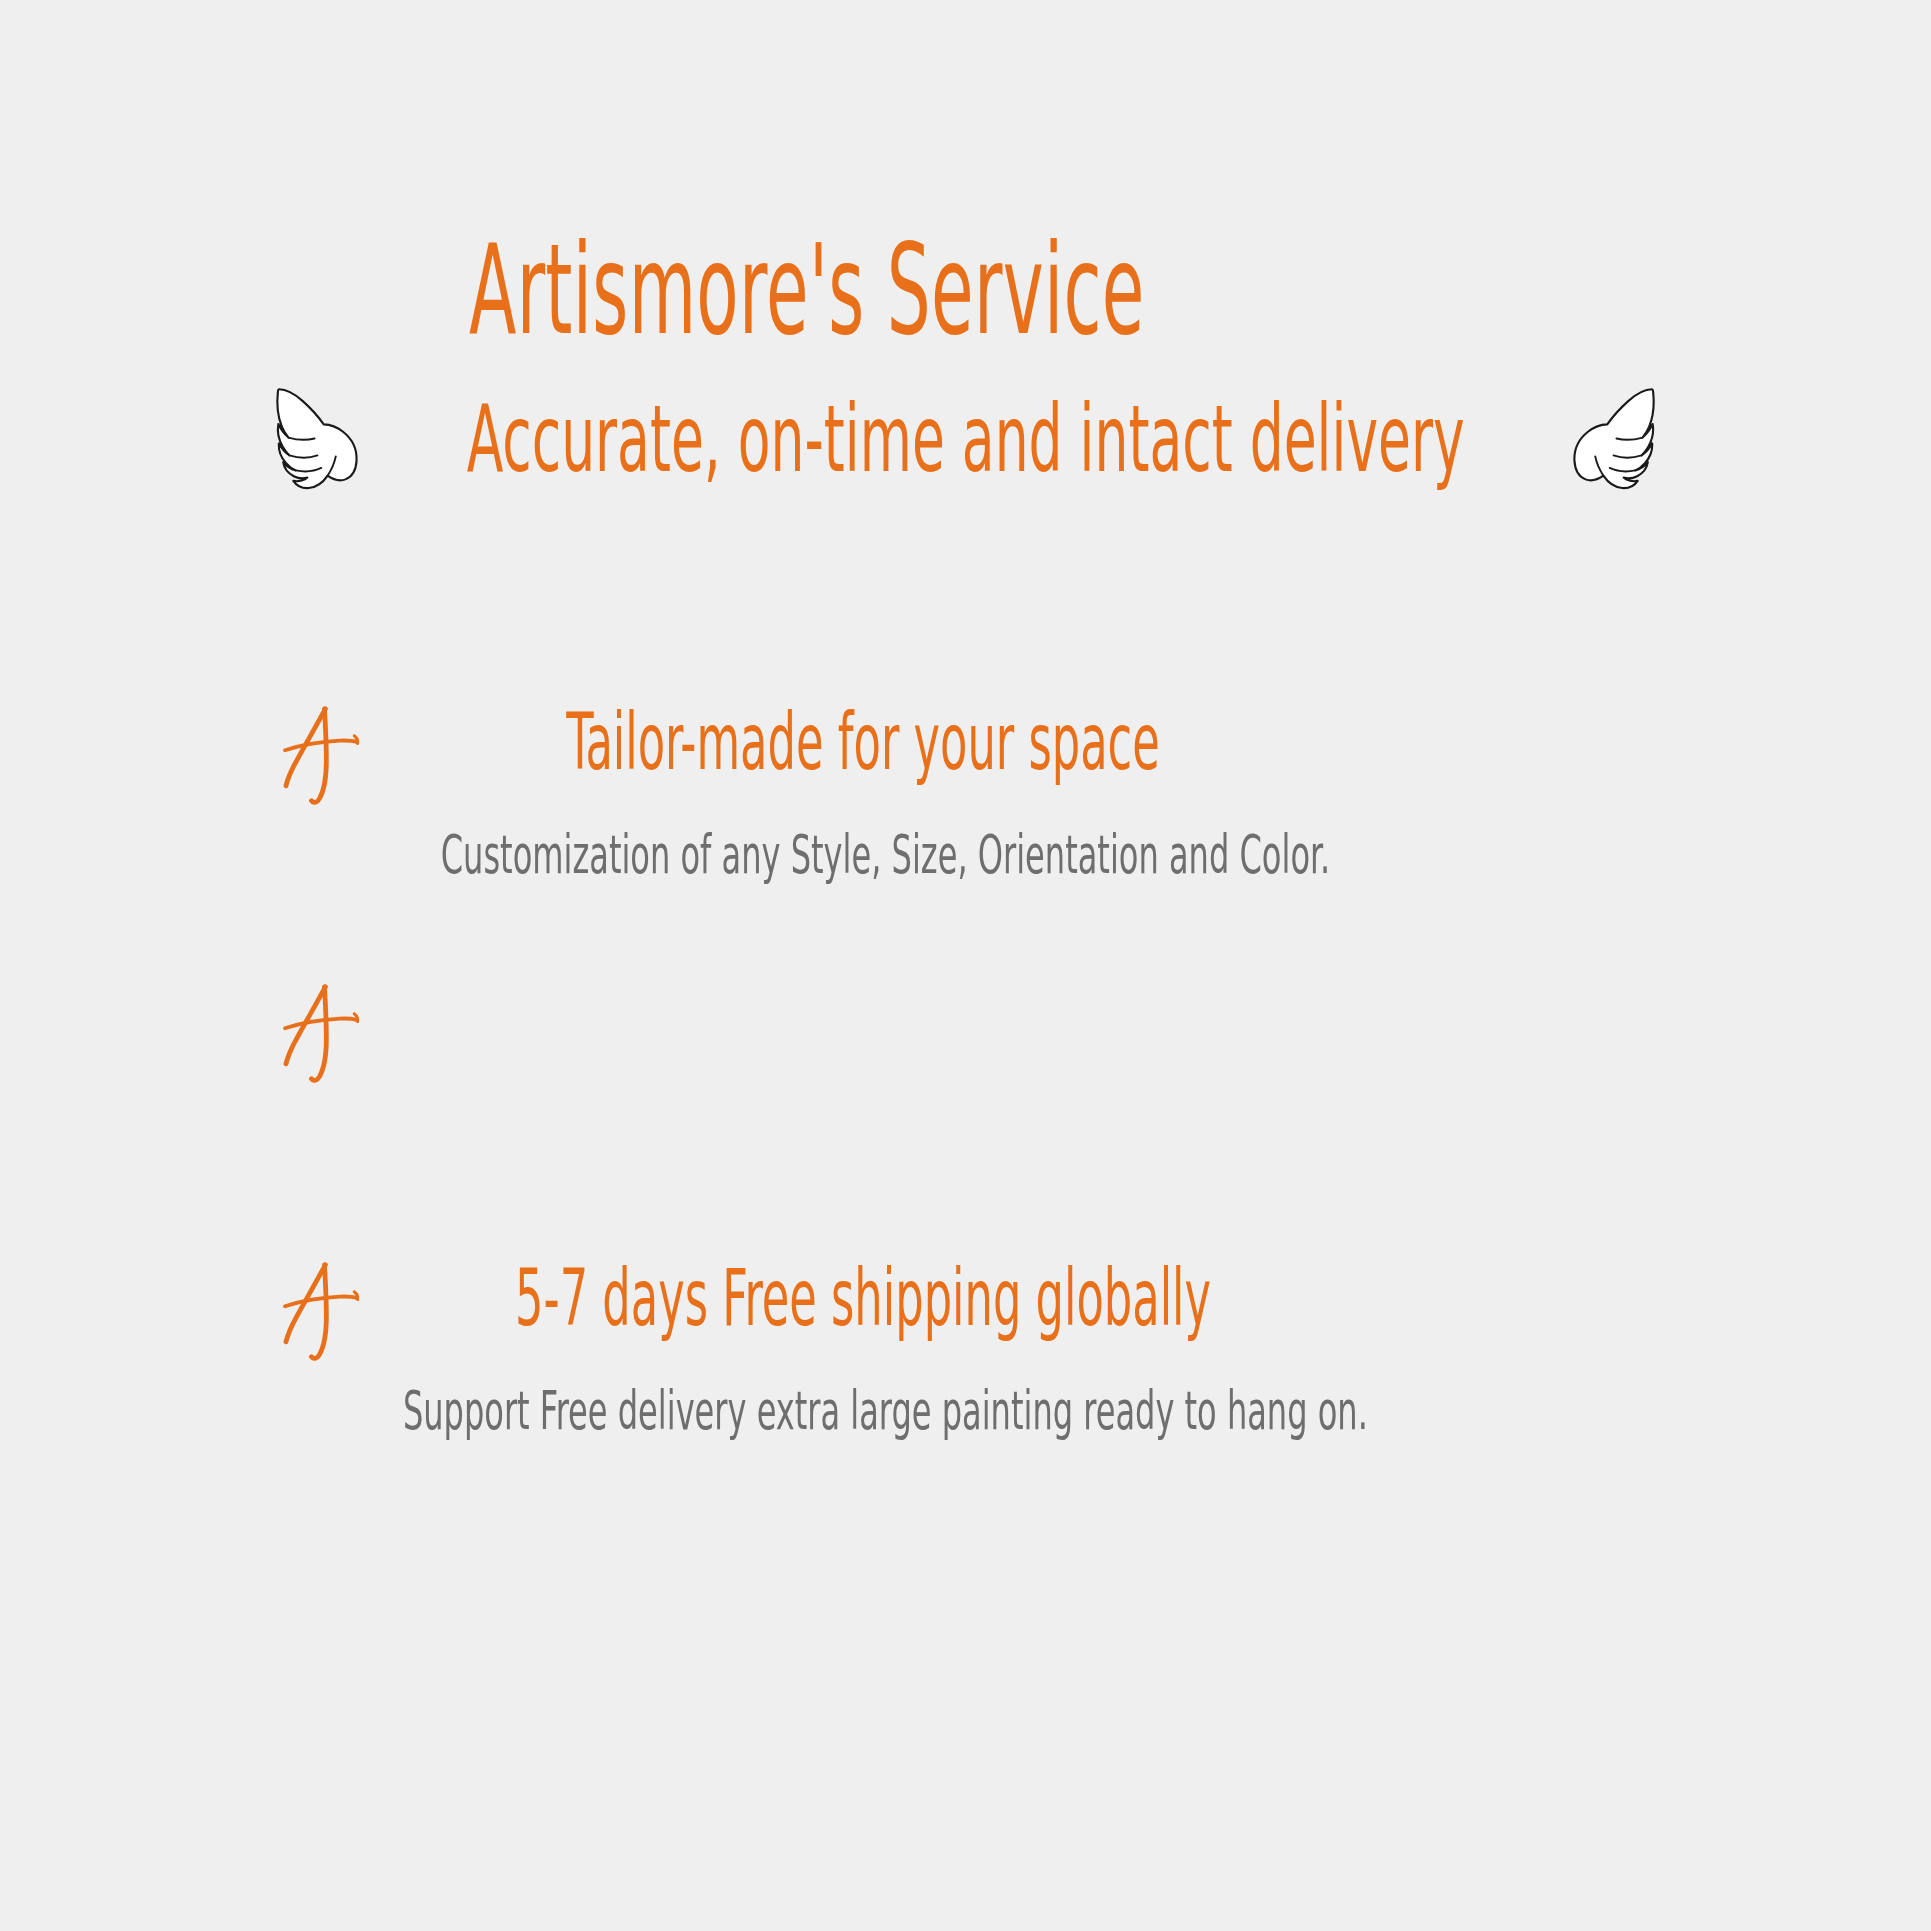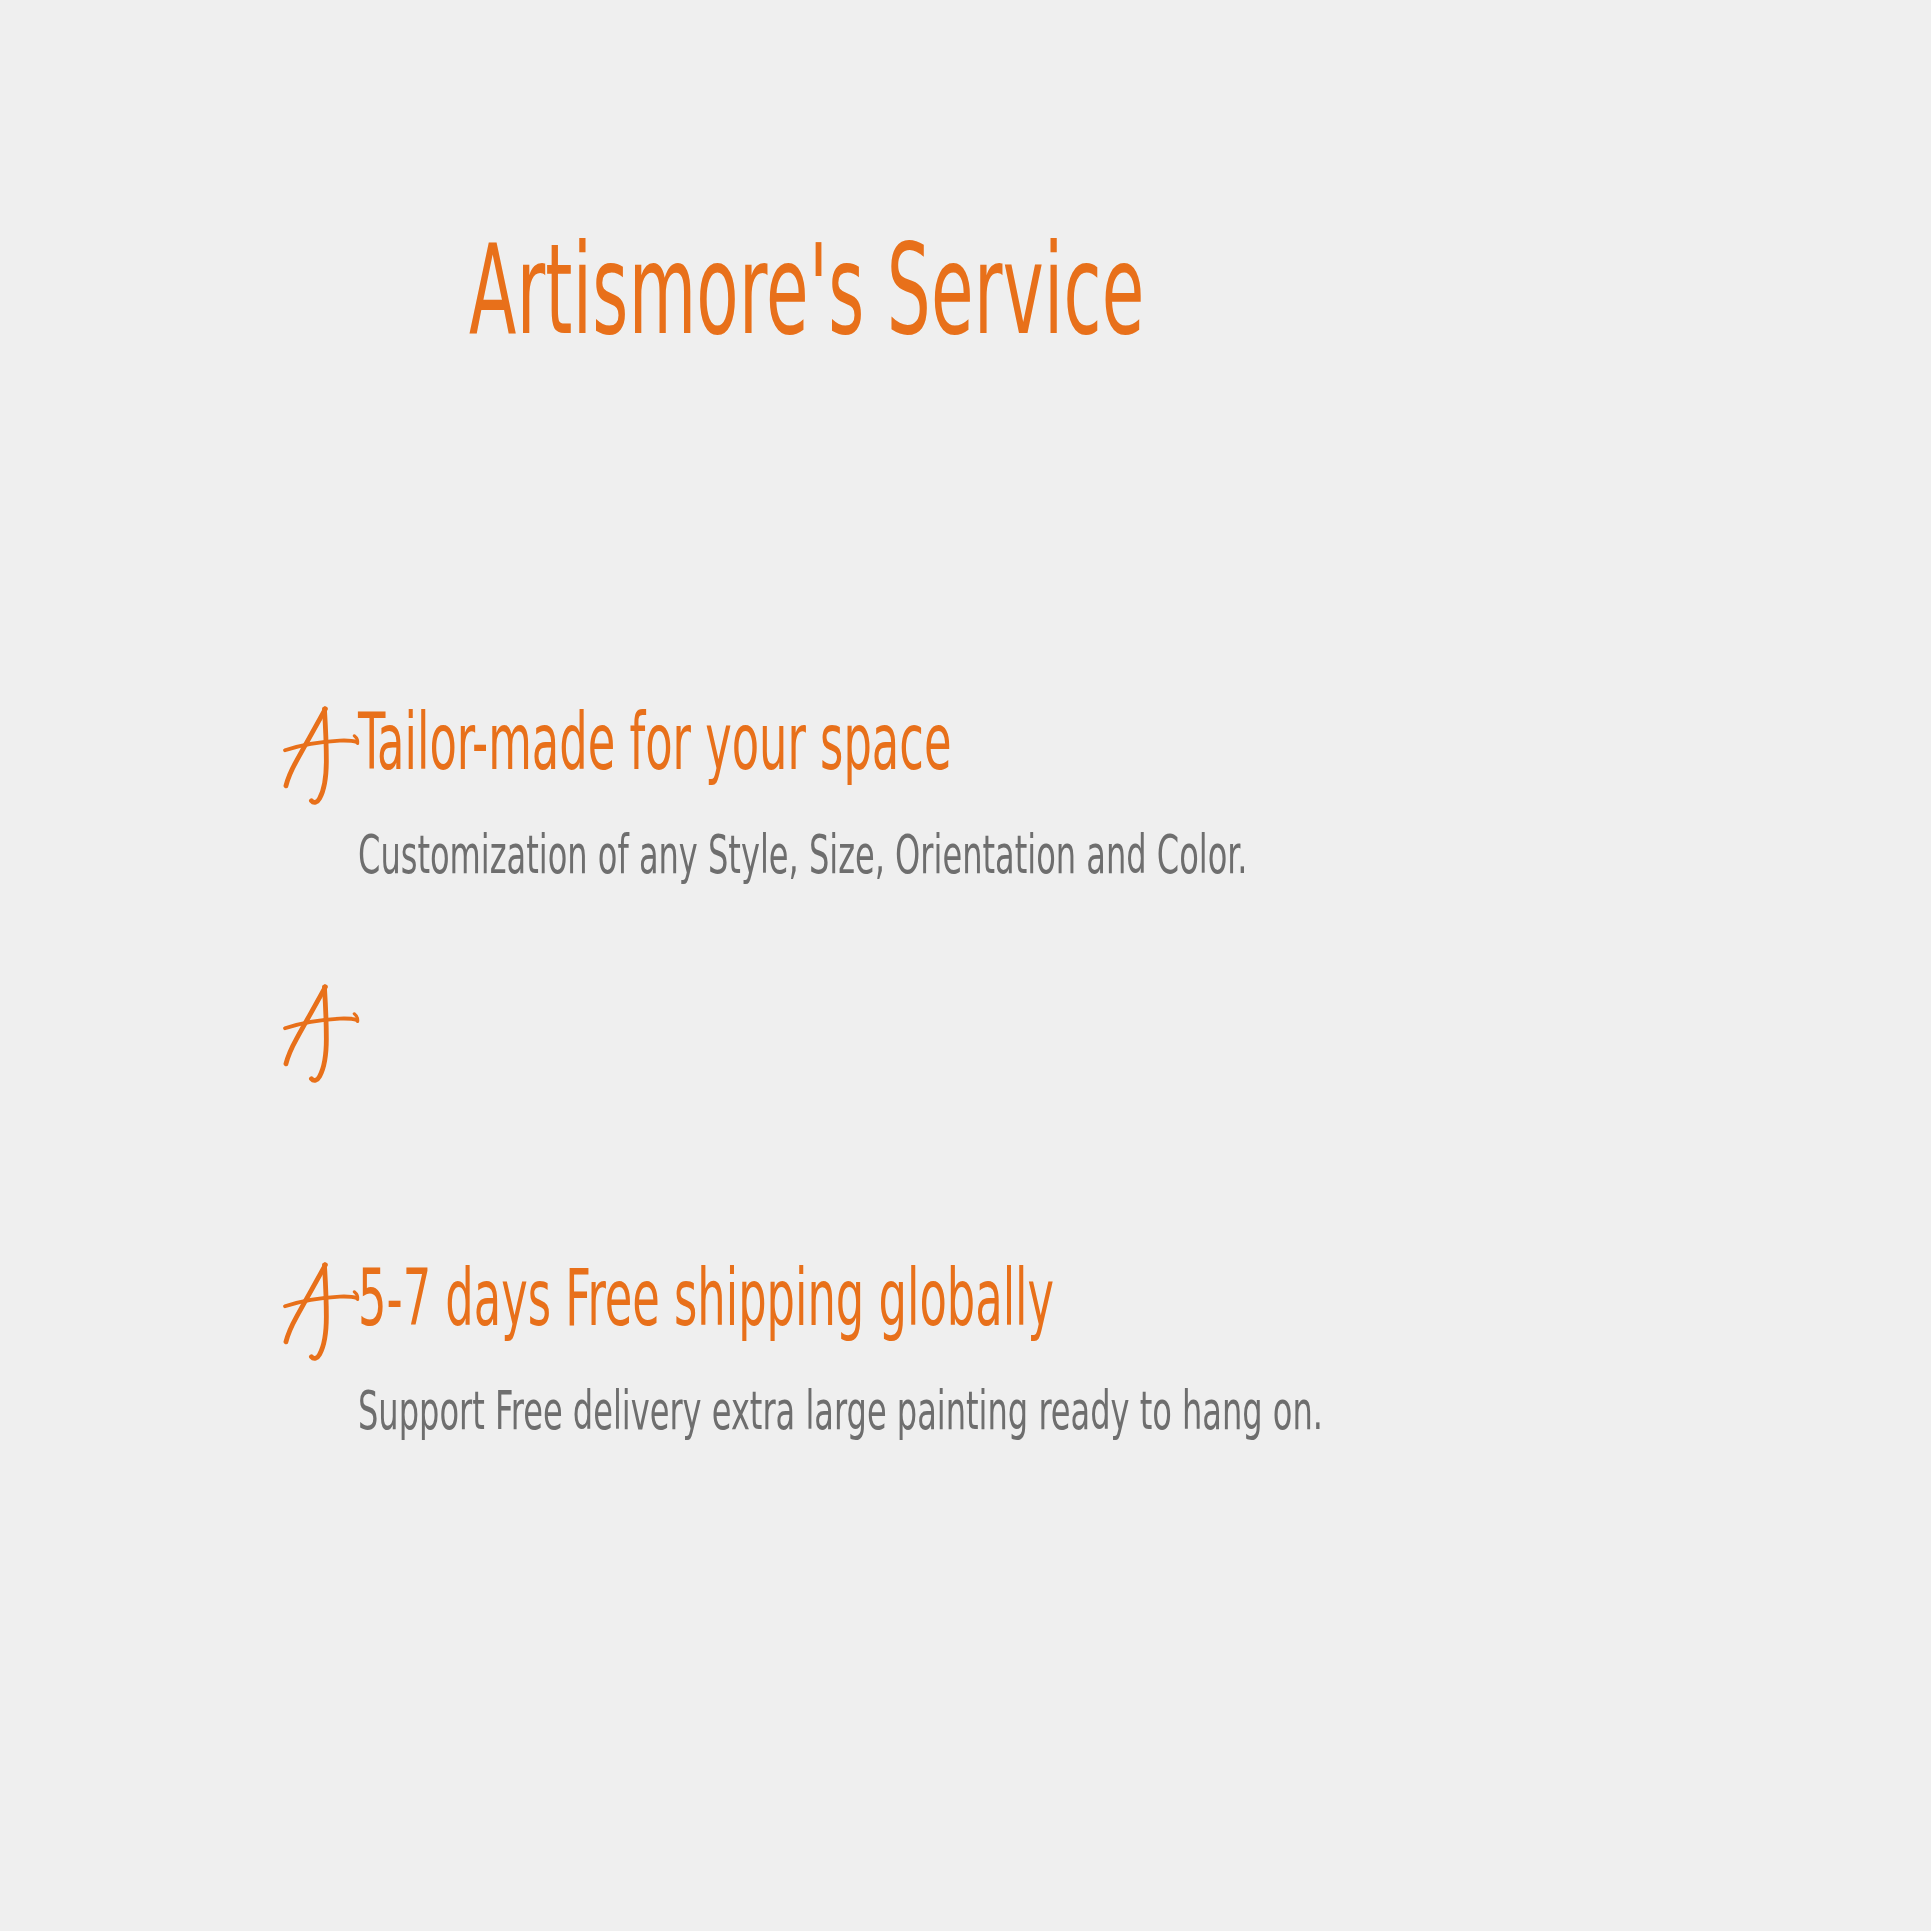--- a/index.html
+++ b/index.html
@@ -91,21 +91,22 @@
   .bullet-a {
     position: absolute;
     left: 0;
     top: 1.9px;
     width: 85px;
     height: 102px;
   }
   .bullet-a svg { display: block; width: 100%; height: 100%; }
 
   .feature-body {
-    margin-left: 78px;
+    margin-left: 114px;
+    text-align: center;
   }
 
   .feature-title {
     color: #e8701a;
     font-family: "DejaVu Sans Condensed", "Liberation Sans Narrow", "Liberation Sans", sans-serif;
     font-size: 79px;
     font-weight: 400;
     line-height: 1.0;
     white-space: nowrap;
     transform: scaleX(0.63);
@@ -129,20 +130,65 @@
 </style>
 </head>
 <body>
 
 <div class="page">
 
   <div class="title-block">
     <h1 class="main-title">Artismore's Service</h1>
   </div>
 
+  <div class="subtitle-row">
+
+    <span class="wing left">
+      <svg viewBox="0 0 120 115" xmlns="http://www.w3.org/2000/svg">
+        <path d="M20.5 8.5 C19 22 20.5 34 24.5 44 C26 48 28.5 52 31.5 55.5
+                 C27.5 52 23.5 47 21 41.5 C19.5 50 21.5 58 25.5 65
+                 C27.5 68.5 30 71.5 32.5 74 C28 71 24 66.5 21.5 61.5
+                 C21 69.5 24 76.5 29 82 C32 85.5 35.5 88 39 89.5
+                 C34 88.5 29.5 85.5 26 81 C27 87.5 31 92.5 37 95.5
+                 C41.5 97.7 46.5 98.2 51 97 C47 100 41.5 101.3 36.5 100.3
+                 C40 105.5 46 108.3 52.5 107.8 C60 107.2 67 102.5 72 95
+                 C78.5 99.5 85 101 90.5 98.8 C97.5 96 101.5 88.5 102 79.5
+                 C102.6 68 97.5 57 88 49.5 C82 44.7 75 42 68 41.8
+                 C62.5 34 55 25.5 46 17.5 C38 10.5 29 5.5 21.8 5.5
+                 C21 5.5 20.6 6.5 20.5 8.5 Z" fill="#ffffff" stroke="#1a1a1a" stroke-width="2.2" stroke-linejoin="round" stroke-linecap="round"></path>
+        <path d="M31.5 55.5 C40 58 50 58.5 58.5 56.5" fill="none" stroke="#1a1a1a" stroke-width="2" stroke-linecap="round"></path>
+        <path d="M32.5 74 C42 77 53 77 61.5 74" fill="none" stroke="#1a1a1a" stroke-width="2" stroke-linecap="round"></path>
+        <path d="M39 89.5 C48.5 91.5 58 90.5 65.5 87" fill="none" stroke="#1a1a1a" stroke-width="2" stroke-linecap="round"></path>
+        <path d="M72 95 C76 89 79 82 80.5 75" fill="none" stroke="#1a1a1a" stroke-width="2" stroke-linecap="round"></path>
+      </svg>
+    </span>
+
+    <h2 class="subtitle">Accurate, on-time and intact delivery</h2>
+
+    <span class="wing right">
+      <svg viewBox="0 0 120 115" xmlns="http://www.w3.org/2000/svg">
+        <path d="M20.5 8.5 C19 22 20.5 34 24.5 44 C26 48 28.5 52 31.5 55.5
+                 C27.5 52 23.5 47 21 41.5 C19.5 50 21.5 58 25.5 65
+                 C27.5 68.5 30 71.5 32.5 74 C28 71 24 66.5 21.5 61.5
+                 C21 69.5 24 76.5 29 82 C32 85.5 35.5 88 39 89.5
+                 C34 88.5 29.5 85.5 26 81 C27 87.5 31 92.5 37 95.5
+                 C41.5 97.7 46.5 98.2 51 97 C47 100 41.5 101.3 36.5 100.3
+                 C40 105.5 46 108.3 52.5 107.8 C60 107.2 67 102.5 72 95
+                 C78.5 99.5 85 101 90.5 98.8 C97.5 96 101.5 88.5 102 79.5
+                 C102.6 68 97.5 57 88 49.5 C82 44.7 75 42 68 41.8
+                 C62.5 34 55 25.5 46 17.5 C38 10.5 29 5.5 21.8 5.5
+                 C21 5.5 20.6 6.5 20.5 8.5 Z" fill="#ffffff" stroke="#1a1a1a" stroke-width="2.2" stroke-linejoin="round" stroke-linecap="round"></path>
+        <path d="M31.5 55.5 C40 58 50 58.5 58.5 56.5" fill="none" stroke="#1a1a1a" stroke-width="2" stroke-linecap="round"></path>
+        <path d="M32.5 74 C42 77 53 77 61.5 74" fill="none" stroke="#1a1a1a" stroke-width="2" stroke-linecap="round"></path>
+        <path d="M39 89.5 C48.5 91.5 58 90.5 65.5 87" fill="none" stroke="#1a1a1a" stroke-width="2" stroke-linecap="round"></path>
+        <path d="M72 95 C76 89 79 82 80.5 75" fill="none" stroke="#1a1a1a" stroke-width="2" stroke-linecap="round"></path>
+      </svg>
+    </span>
+
+  </div>
 
   <div class="features">
 
     <div class="feature">
       <span class="bullet-a">
         <svg viewBox="0 0 88 106" xmlns="http://www.w3.org/2000/svg">
           <g fill="none" stroke="#e8701a" stroke-linecap="round" stroke-linejoin="round">
             <path d="M47 4 C40 17 28 38 17 58 C12 67 8 76 6 84" stroke-width="5"></path>
             <path d="M46 4 C47 20 48 40 48 58 C48 75 46 88 41 97
                      C38.5 101.5 35 102.5 32.5 99.5" stroke-width="5"></path>

